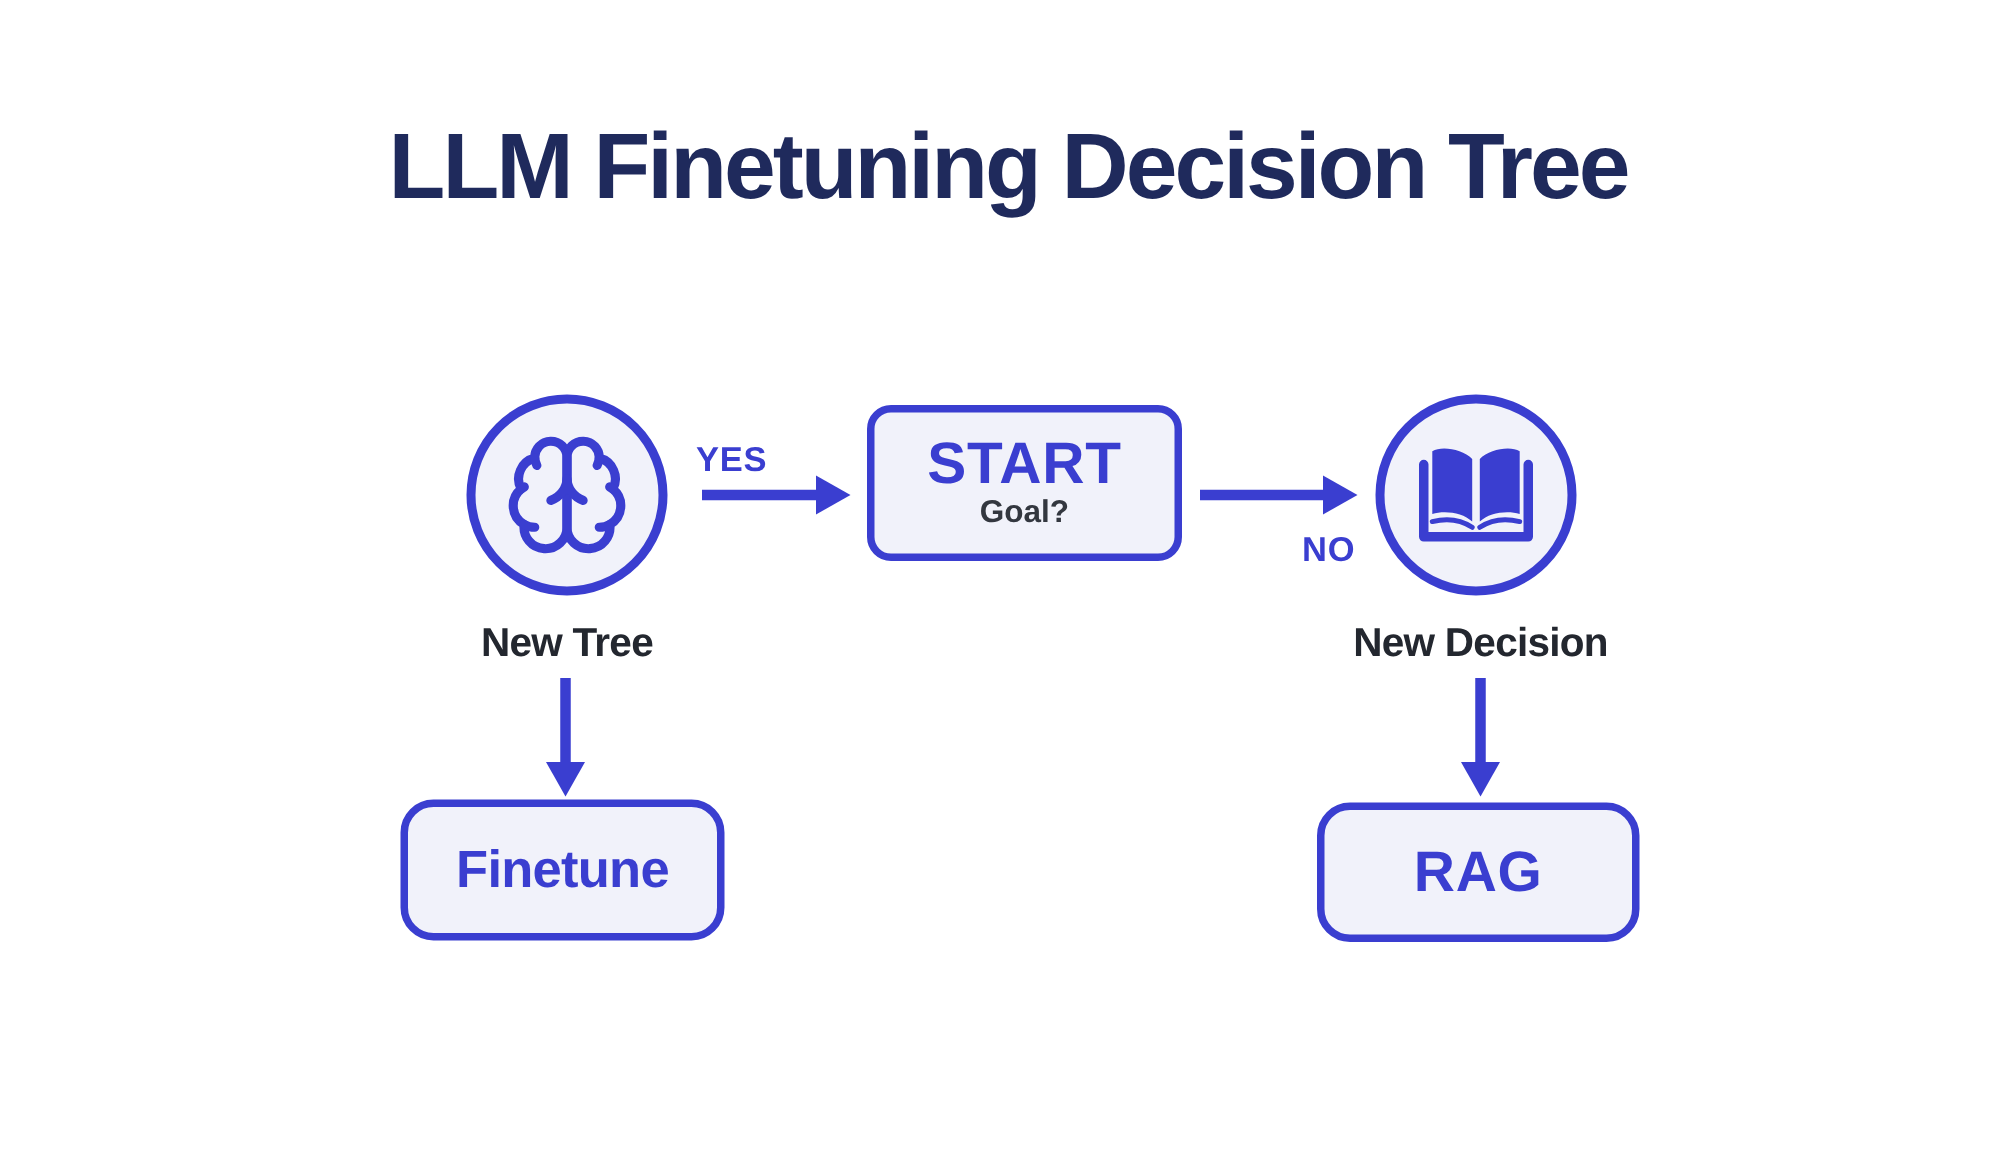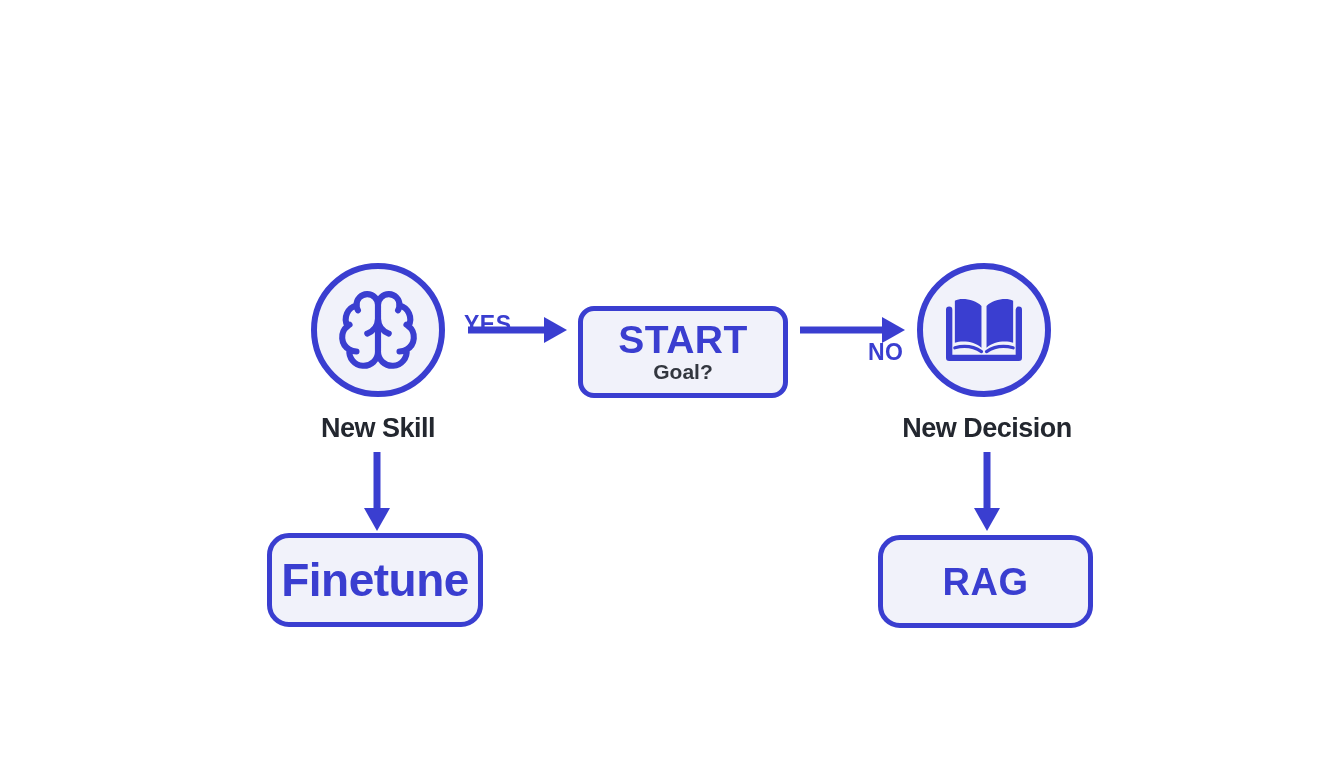--- a/index.html
+++ b/index.html
@@ -46,34 +46,34 @@
   .circle-book  { left: 917px; top: 263px; }
   .rect-node {
     position: absolute;
     border: 5px solid var(--accent);
     background: var(--node-fill);
     display: flex;
     flex-direction: column;
     align-items: center;
     justify-content: center;
   }
-  .start-box { left: 578px; top: 270px; width: 210px; height: 92px; border-radius: 16px; margin-top: 36px; }
+  .start-box { left: 578px; top: 270px; width: 210px; height: 104px; border-radius: 16px; }
   .finetune-box { left: 267px; top: 533px; width: 216px; height: 94px; border-radius: 22px; }
   .rag-box { left: 878px; top: 535px; width: 215px; height: 93px; border-radius: 22px; }
   .start-title {
     font-size: 39px; font-weight: 700;
     color: var(--accent); line-height: 1.05;
     letter-spacing: 0.5px;
   }
   .start-subtitle {
     font-size: 21px; font-weight: 700;
     color: var(--subtitle-dark);
   }
   .finetune-label {
-    font-size: 46px; font-weight: 700;
+    font-size: 35px; font-weight: 700;
     color: var(--accent); letter-spacing: -0.5px;
   }
   .rag-title {
     font-size: 38px; font-weight: 700;
     color: var(--accent); line-height: 1.0;
     letter-spacing: 0.5px;
   }
   .rag-subtitle {
     font-size: 14px; font-weight: 700;
     color: var(--subtitle-dark);
@@ -87,36 +87,37 @@
     letter-spacing: -0.5px;
   }
   .label-new-skill { left: 258px; top: 413px; width: 240px; }
   .label-new-knowledge { left: 852px; top: 413px; width: 270px; }
   .edge-label {
     position: absolute;
     font-size: 23px; font-weight: 700;
     color: var(--accent);
     letter-spacing: 0.5px;
   }
-  .label-yes { left: 464px; top: 311px; }
-  .label-no  { left: 868px; top: 339px; }
+  .label-yes { left: 464px; top: 293px; }
+  .label-no  { left: 868px; top: 353px; }
   .arrow-overlay {
     position: absolute;
     left: 0; top: 0;
     width: 1344px; height: 768px;
     pointer-events: none;
     color: var(--accent);
   }
   .icon-svg { display: block; }
 </style>
 </head>
 <body>
 
 <div class="canvas">
 
+  <div class="diagram-title">LLM Finetuning Decision Tree</div>
 
   <svg class="arrow-overlay" viewBox="0 0 1344 768" xmlns="http://www.w3.org/2000/svg">
     <g>
       <line x1="468" y1="330" x2="548" y2="330" stroke="currentColor" stroke-width="7"></line>
       <polygon points="567,330 544,317 544,343" fill="currentColor"></polygon>
     </g>
     <g>
       <line x1="800" y1="330" x2="886" y2="330" stroke="currentColor" stroke-width="7"></line>
       <polygon points="905,330 882,317 882,343" fill="currentColor"></polygon>
     </g>
@@ -138,21 +139,21 @@
         <path d="M15 13a4.5 4.5 0 0 1-3-4 4.5 4.5 0 0 1-3 4"></path>
         <path d="M17.599 6.5a3 3 0 0 0 .399-1.375"></path>
         <path d="M6.003 5.125A3 3 0 0 0 6.401 6.5"></path>
         <path d="M3.477 10.896a4 4 0 0 1 .585-.396"></path>
         <path d="M19.938 10.5a4 4 0 0 1 .585.396"></path>
         <path d="M6 18a4 4 0 0 1-1.967-.516"></path>
         <path d="M19.967 17.484A4 4 0 0 1 18 18"></path>
       </svg>
     </span>
   </div>
-  <div class="node-label label-new-skill">New Skill</div>
+  <div class="node-label label-new-skill">New Tree</div>
 
   <div class="edge-label label-yes">YES</div>
 
   <div class="rect-node start-box">
     <div class="start-title">START</div>
     <div class="start-subtitle">Goal?</div>
   </div>
 
   <div class="edge-label label-no">NO</div>
 

